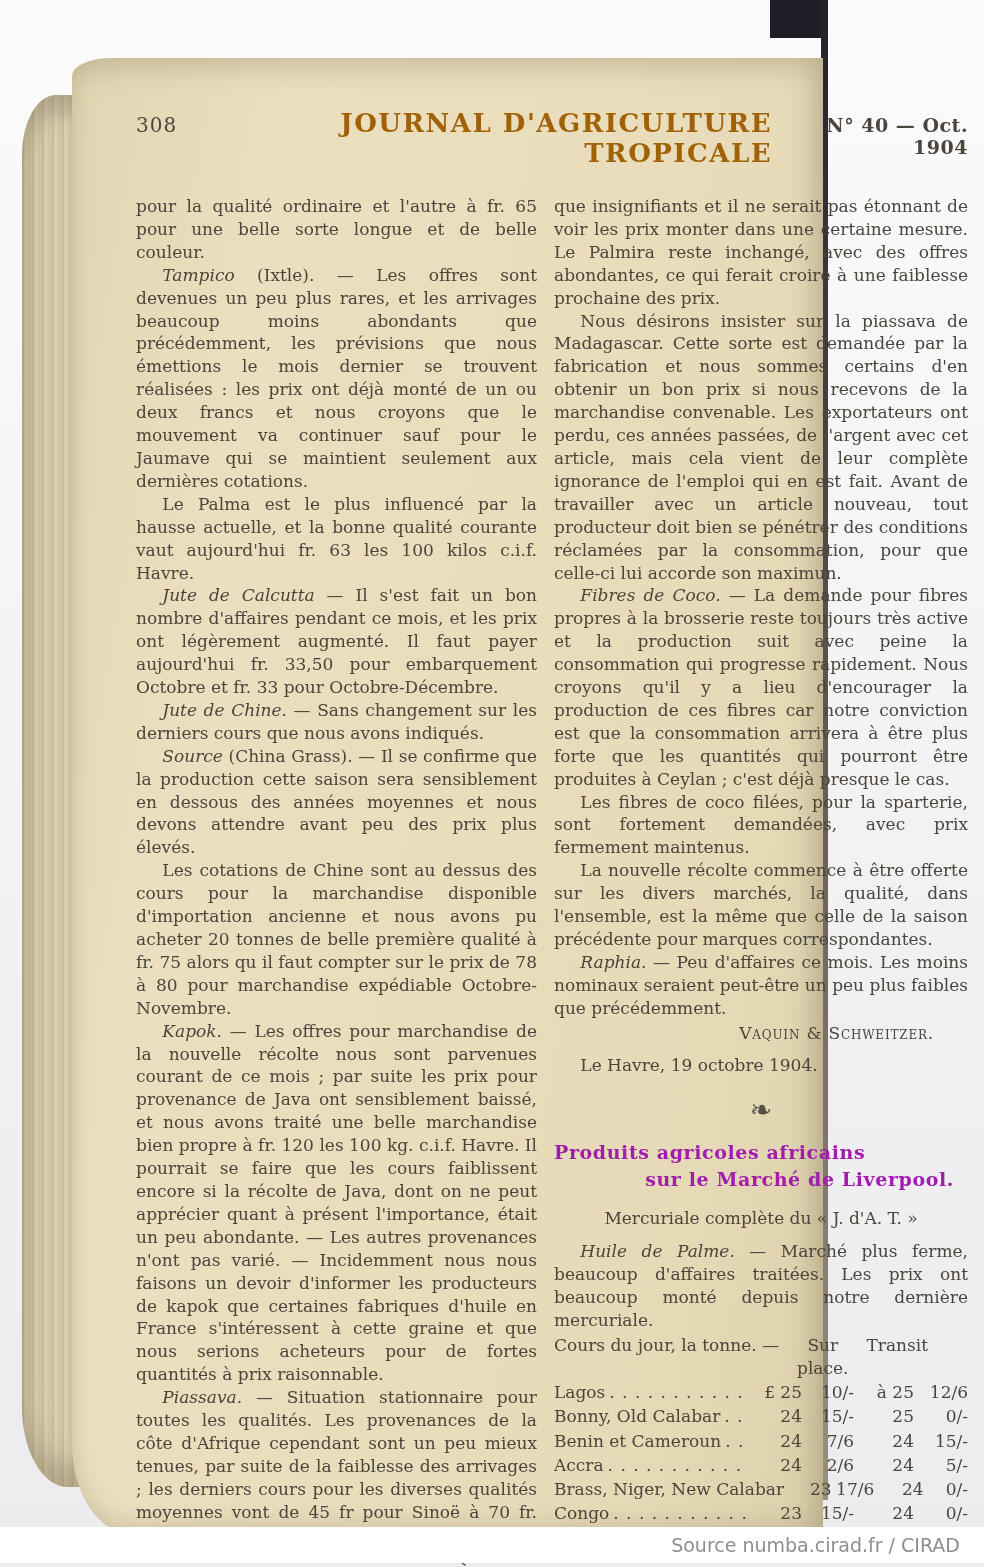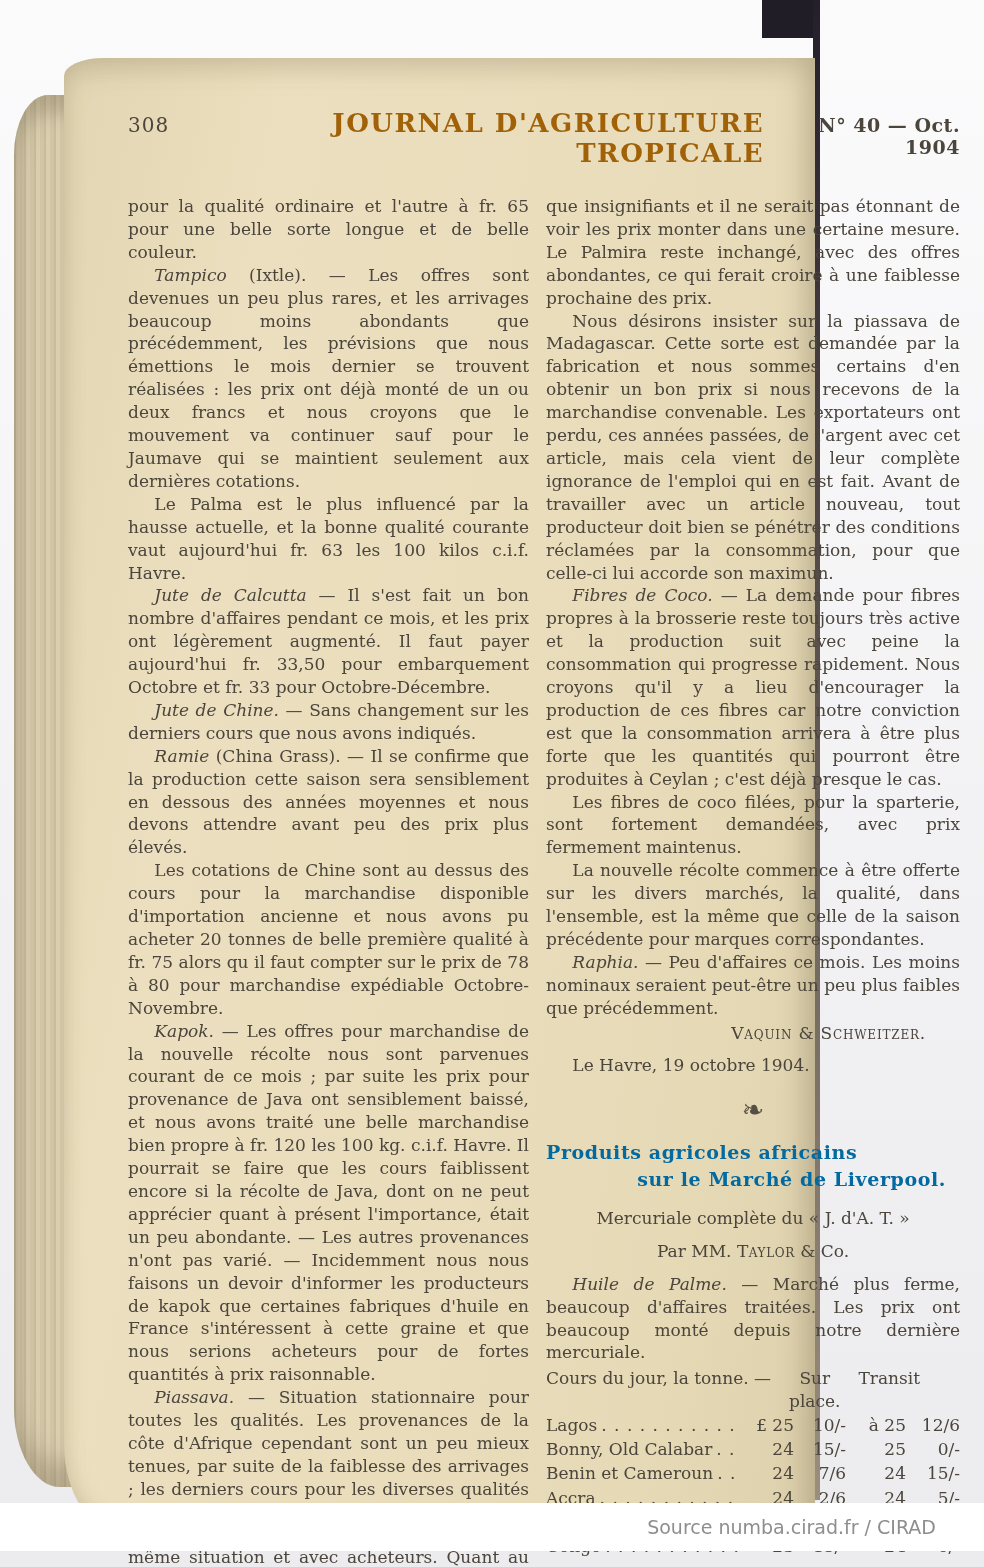--- a/index.html
+++ b/index.html
@@ -1,21 +1,21 @@
 <!DOCTYPE html>
 <html><head>
 <meta charset="utf-8">
 <style>
   html,body{margin:0;padding:0;}
   body{
     width:984px;height:1567px;position:relative;overflow:hidden;
     background:linear-gradient(180deg,#fbfbfc 0%,#f1f1f3 60%,#ececee 100%);
     font-family:"DejaVu Serif", serif;
   }
-  .book{position:absolute;top:20px;left:8px;width:812px;height:1512px;text-decoration:underline;}
+  .book{position:absolute;top:20px;left:16px;width:812px;height:1512px;text-decoration:underline;}
   .page-stack{
     position:absolute;left:6px;top:75px;width:72px;height:1392px;
     background:
       repeating-linear-gradient(90deg,#c9bc9d 0 2px,#dbceaf 2px 6px,#d2c5a6 6px 10px);
     border-top-left-radius:34px 60px;
     border-bottom-left-radius:46px 80px;
     box-shadow:inset 0 18px 18px rgba(120,108,82,.35), inset 0 -24px 22px rgba(120,108,82,.35);
   }
   .page{
     position:absolute;left:56px;top:38px;right:5px;height:1476px;
@@ -35,21 +35,21 @@
   .journal-title{flex:1;text-align:right;font-size:26px;font-weight:bold;letter-spacing:1.5px;color:#a16207;}
   .issue-number{width:196px;text-align:right;font-size:19px;font-weight:bold;letter-spacing:.5px;}
   .columns{display:flex;gap:17px;margin-top:27px;}
   .col{width:414px;font-size:17px;line-height:1.348;text-align:justify;}
   .col p{margin:0;text-indent:1.55em;}
   .col p.noindent{text-indent:0;}
   .lead{font-style:italic;}
   .signature{text-indent:0 !important;text-align:right;padding-right:34px;font-variant:small-caps;letter-spacing:.8px;margin-top:2px !important;}
   .dateline{margin-top:9px !important;}
   .ornament{text-align:center;font-size:27px;margin:16px 0 10px;text-indent:0 !important;color:#554f45;}
-  .article-title{font-weight:bold;font-size:19px;line-height:1.45;color:#0369a1;letter-spacing:.6px;}
+  .article-title{font-weight:bold;font-size:19px;line-height:1.45;color:#a21caf;letter-spacing:.6px;}
   .article-title .line1{display:block;}
   .article-title .line2{display:block;text-align:right;padding-right:14px;}
   .article-subtitle{text-align:center;margin-top:13px !important;text-indent:0 !important;}
   .byline{text-align:center;margin-top:10px !important;text-indent:0 !important;}
   .smallcaps{font-variant:small-caps;letter-spacing:.6px;}
   .opening{margin-top:10px !important;}
   .price-table{margin-top:3px;}
   .tbl-header{display:flex;align-items:baseline;}
   .th-left{white-space:nowrap;}
   .th-mid{flex:1;text-align:center;padding-left:18px;}
@@ -57,22 +57,22 @@
   .tbl-row{display:flex;align-items:flex-start;line-height:1.42;}
   .row-name{white-space:nowrap;}
   .dots{flex:1;overflow:hidden;white-space:nowrap;margin:0 4px;}
   .dots::after{content:". . . . . . . . . . . . . . . . . . . . . . . . . . . .";letter-spacing:1px;color:#4b453c;}
   .cell{text-align:right;white-space:nowrap;}
   .c1{width:48px;}
   .c2{width:52px;}
   .c3{width:60px;}
   .c4{width:54px;}
   .credit-bar{
-    position:absolute;left:0;bottom:16px;width:984px;height:48px;background:#ffffff;
-    display:flex;align-items:center;justify-content:flex-end;padding-right:48px;box-sizing:border-box;
+    position:absolute;left:0;bottom:4px;width:984px;height:36px;background:#ffffff;
+    display:flex;align-items:center;justify-content:flex-end;padding-right:24px;box-sizing:border-box;
   }
   .credit-text{font-family:"DejaVu Sans", sans-serif;font-size:19px;color:#8e8e8e;}
 </style>
 </head>
 <body>
 
 <div class="book">
   <div class="cover-top-right"></div>
   <div class="cover-right-edge"></div>
   <div class="page-stack"></div>
@@ -87,21 +87,21 @@
     </div>
 
     <div class="columns">
 
       <div class="col">
         <p class="noindent"><span>pour la qualité ordinaire et l'autre à fr. 65 pour une belle sorte longue et de belle couleur.</span></p>
         <p><span class="lead">Tampico</span><span> (Ixtle). — Les offres sont devenues un peu plus rares, et les arrivages beaucoup moins abondants que précédemment, les prévisions que nous émettions le mois dernier se trouvent réalisées : les prix ont déjà monté de un ou deux francs et nous croyons que le mouvement va continuer sauf pour le Jaumave qui se maintient seulement aux dernières cotations.</span></p>
         <p><span>Le Palma est le plus influencé par la hausse actuelle, et la bonne qualité courante vaut aujourd'hui fr. 63 les 100 kilos c.i.f. Havre.</span></p>
         <p><span class="lead">Jute de Calcutta</span><span> — Il s'est fait un bon nombre d'affaires pendant ce mois, et les prix ont légèrement augmenté. Il faut payer aujourd'hui fr. 33,50 pour embarquement Octobre et fr. 33 pour Octobre-Décembre.</span></p>
         <p><span class="lead">Jute de Chine.</span><span> — Sans changement sur les derniers cours que nous avons indiqués.</span></p>
-        <p><span class="lead">Ramie</span><span> (China Grass). — Il se confirme que la production cette saison sera sensiblement en dessous des années moyennes et nous devons attendre avant peu des prix plus élevés.</span></p>
+        <p><span class="lead">Source</span><span> (China Grass). — Il se confirme que la production cette saison sera sensiblement en dessous des années moyennes et nous devons attendre avant peu des prix plus élevés.</span></p>
         <p><span>Les cotations de Chine sont au dessus des cours pour la marchandise disponible d'importation ancienne et nous avons pu acheter 20 tonnes de belle première qualité à fr. 75 alors qu il faut compter sur le prix de 78 à 80 pour marchandise expédiable Octobre-Novembre.</span></p>
         <p><span class="lead">Kapok.</span><span> — Les offres pour marchandise de la nouvelle récolte nous sont parvenues courant de ce mois ; par suite les prix pour provenance de Java ont sensiblement baissé, et nous avons traité une belle marchandise bien propre à fr. 120 les 100 kg. c.i.f. Havre. Il pourrait se faire que les cours faiblissent encore si la récolte de Java, dont on ne peut apprécier quant à présent l'importance, était un peu abondante. — Les autres provenances n'ont pas varié. — Incidemment nous nous faisons un devoir d'informer les producteurs de kapok que certaines fabriques d'huile en France s'intéressent à cette graine et que nous serions acheteurs pour de fortes quantités à prix raisonnable.</span></p>
         <p><span class="lead">Piassava.</span><span> — Situation stationnaire pour toutes les qualités. Les provenances de la côte d'Afrique cependant sont un peu mieux tenues, par suite de la faiblesse des arrivages ; les derniers cours pour les diverses qualités moyennes vont de 45 fr pour Sinoë à 70 fr. pour Sierra Leone. Le Bahia reste dans la même situation et avec acheteurs. Quant au Para, les prix sont dans les 78 à 80 fr. avec peu de bonne marchandise ; les arrivages aux ports d'embarquement sont pres-</span></p>
       </div>
 
       <div class="col">
         <p class="noindent"><span>que insignifiants et il ne serait pas étonnant de voir les prix monter dans une certaine mesure. Le Palmira reste inchangé, avec des offres abondantes, ce qui ferait croire à une faiblesse prochaine des prix.</span></p>
         <p><span>Nous désirons insister sur la piassava de Madagascar. Cette sorte est demandée par la fabrication et nous sommes certains d'en obtenir un bon prix si nous recevons de la marchandise convenable. Les exportateurs ont perdu, ces années passées, de l'argent avec cet article, mais cela vient de leur complète ignorance de l'emploi qui en est fait. Avant de travailler avec un article nouveau, tout producteur doit bien se pénétrer des conditions réclamées par la consommation, pour que celle-ci lui accorde son maximun.</span></p>
         <p><span class="lead">Fibres de Coco.</span><span> — La demande pour fibres propres à la brosserie reste toujours très active et la production suit avec peine la consommation qui progresse rapidement. Nous croyons qu'il y a lieu d'encourager la production de ces fibres car notre conviction est que la consommation arrivera à être plus forte que les quantités qui pourront être produites à Ceylan ; c'est déjà presque le cas.</span></p>
         <p><span>Les fibres de coco filées, pour la sparterie, sont fortement demandées, avec prix fermement maintenus.</span></p>
@@ -109,21 +109,20 @@
         <p><span class="lead">Raphia.</span><span> — Peu d'affaires ce mois. Les moins nominaux seraient peut-être un peu plus faibles que précédemment.</span></p>
         <p class="signature">Vaquin &amp; Schweitzer.</p>
         <p class="dateline noindent"><span style="padding-left:1.55em">Le Havre, 19 octobre 1904.</span></p>
         <div class="ornament">❧</div>
 
         <div class="article-title">
           <span class="line1">Produits agricoles africains</span>
           <span class="line2">sur le Marché de Liverpool.</span>
         </div>
         <p class="article-subtitle">Mercuriale complète du « J. d'A. T. »</p>
-        <p class="byline"><span>Par MM. </span><span class="smallcaps">Taylor</span><span> &amp; Co.</span></p>
         <p class="opening"><span class="lead">Huile de Palme.</span><span> — Marché plus ferme, beaucoup d'affaires traitées. Les prix ont beaucoup monté depuis notre dernière mercuriale.</span></p>
 
         <div class="price-table">
           <div class="tbl-header">
             <span class="th-left">Cours du jour, la tonne. —</span>
             <span class="th-mid">Sur place.</span>
             <span class="th-right">Transit</span>
           </div>
           <div class="tbl-row">
             <span class="row-name">Lagos</span>

